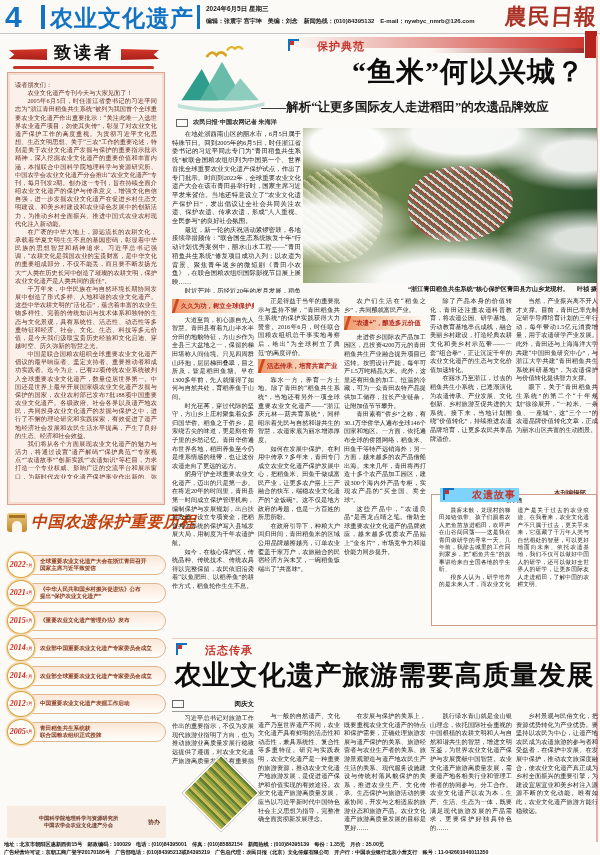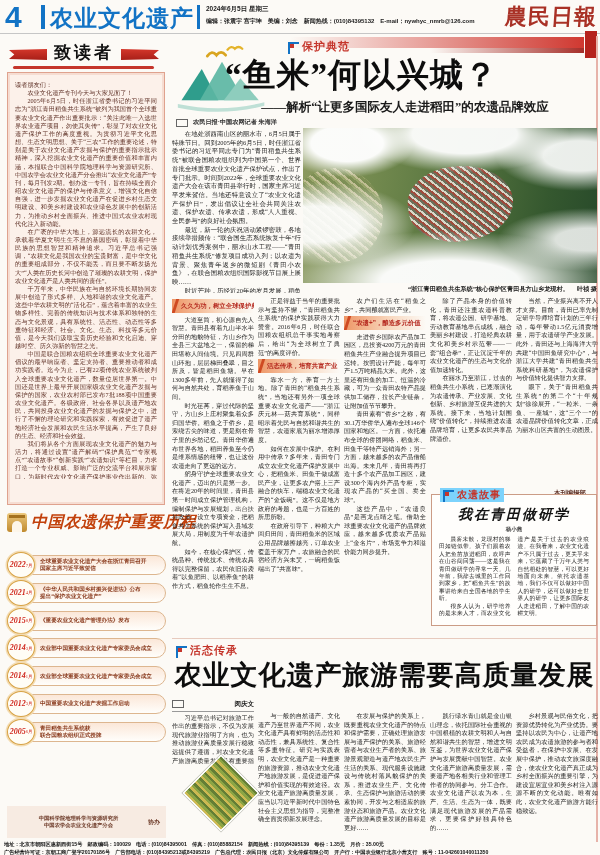--- a/index.html
+++ b/index.html
@@ -54,29 +54,29 @@
   .tl-year .m{font-size:4.5px;color:#d0281e;line-height:5px;}
   .tl-bar{margin-left:-8px;flex:1;min-height:20px;box-sizing:border-box;border:1px solid #ddb68f;
           border-radius:4px 10px 10px 4px;background:linear-gradient(180deg,#fbe7d8,#fffefb);
           padding:2px 4px 2px 12px;font-size:5.6px;line-height:7px;font-weight:bold;color:#8a3b1e;
           white-space:pre-line;display:flex;align-items:center;}
   .tl-cohost{position:absolute;left:7px;top:806px;width:159px;height:32px;box-sizing:border-box;
              background:#f7ebe2;display:flex;align-items:center;padding:0 6px;gap:4px;}
   .cohost-lines{flex:1;text-align:center;font-size:5.3px;line-height:7px;color:#6d3a28;font-weight:bold;}
   .cohost-label{font-size:6px;font-weight:bold;color:#6d3a28;flex:none;}
   
-  .sec-label{position:absolute;display:flex;align-items:flex-end;font-family:"Liberation Sans",sans-serif;
-             font-size:11px;font-weight:900;color:#c5352b;letter-spacing:1px;z-index:5;}
+  .sec-label{position:absolute;display:flex;align-items:flex-start;font-family:"Liberation Sans",sans-serif;
+             font-size:11px;font-weight:900;color:#c5352b;letter-spacing:1px;z-index:5;gap:15px;}
   .bracket-icon{position:relative;width:9px;height:10px;border-top:2.5px solid #1273c5;
                 border-left:2.5px solid #1273c5;display:inline-block;margin-right:3px;}
   .bracket-inner{position:absolute;left:0;top:0;width:4px;height:4px;background:#c5352b;}
   
   .mountains{position:absolute;left:176px;top:44px;width:92px;height:74px;}
-  .pa-headline{position:absolute;left:225px;top:53px;width:360px;text-align:left;
-               font-size:33px;font-weight:900;color:#0d0d0d;letter-spacing:1px;white-space:nowrap;}
+  .pa-headline{position:absolute;left:225px;top:53px;width:360px;text-align:right;
+               font-size:28px;font-weight:900;color:#0d0d0d;letter-spacing:1px;white-space:nowrap;}
   .pa-subtitle{position:absolute;left:225px;top:99px;width:360px;text-align:center;
                font-size:12.5px;font-weight:900;color:#1a1a1a;white-space:nowrap;}
   .pa-byline{position:absolute;left:176px;top:118px;display:flex;align-items:center;font-size:6.2px;font-weight:bold;color:#333;}
   .byline-box{width:10px;height:6px;border:1px solid #666;margin-right:5px;flex:none;}
   .photo{position:absolute;left:303px;top:128px;width:294px;height:155px;overflow:hidden;
          background:linear-gradient(100deg,#8d9a60 0%,#72894e 25%,#52713d 55%,#35582f 80%,#27492a 100%);}
   .ph-terrace{position:absolute;left:-15px;top:40px;width:95px;height:95px;border-radius:50%;
               transform:rotate(14deg);opacity:.9;
               background:repeating-linear-gradient(25deg,#c8c39a 0 2px,#7e8f55 2px 5px,#9aa66b 5px 7px);}
   .ph-village{position:absolute;left:105px;top:38px;width:105px;height:75px;border-radius:46% 54% 50% 48%;
@@ -289,21 +289,20 @@
     <p>眼下，关于“青田稻鱼共生系统”的第二个“十年规划”徐徐展开，“一粒米、一条鱼、一座城”，这“三个一”的农遗品牌价值转化文章，正成为丽水山区共富的生动图景。</p>
   </div>
 
   <div class="story-box">
     <div class="sec-label story-label">
       <span class="bracket-icon">
           <span class="bracket-inner"></span>
         </span>
       <span>农遗故事</span>
     </div>
-    <div class="story-title">我在青田做研学</div>
     <div class="story-author">杨小燕</div>
     <div class="story-body">
       <p>晨雾未散，龙现村的梯田如链似带。孩子们跟着农人把鱼苗放进稻田，欢呼声在山谷间回荡——这是我在青田做研学的寻常一天。几年前，我辞去城里的工作回到家乡，把“稻鱼共生”的故事讲给来自全国各地的学生听。</p>
       <p>很多人认为，研学培养的是未来人才，而农业文化遗产是关于过去的农业痕迹。在我看来，农业文化遗产不只属于过去，更关乎未来，它蕴藏了千万年人类与自然相处的智慧，可以更好地面向未来。依托农遗基地，我们不仅可以做好中国人的研学，还可以做好全世界人的研学，让更多国际友人走进稻田，了解中国的农耕文明。</p>
 
     </div>
   </div>
 
   <div class="ex-rule"></div>
   <div class="sec-label" style="left:176px;top:643px;">

